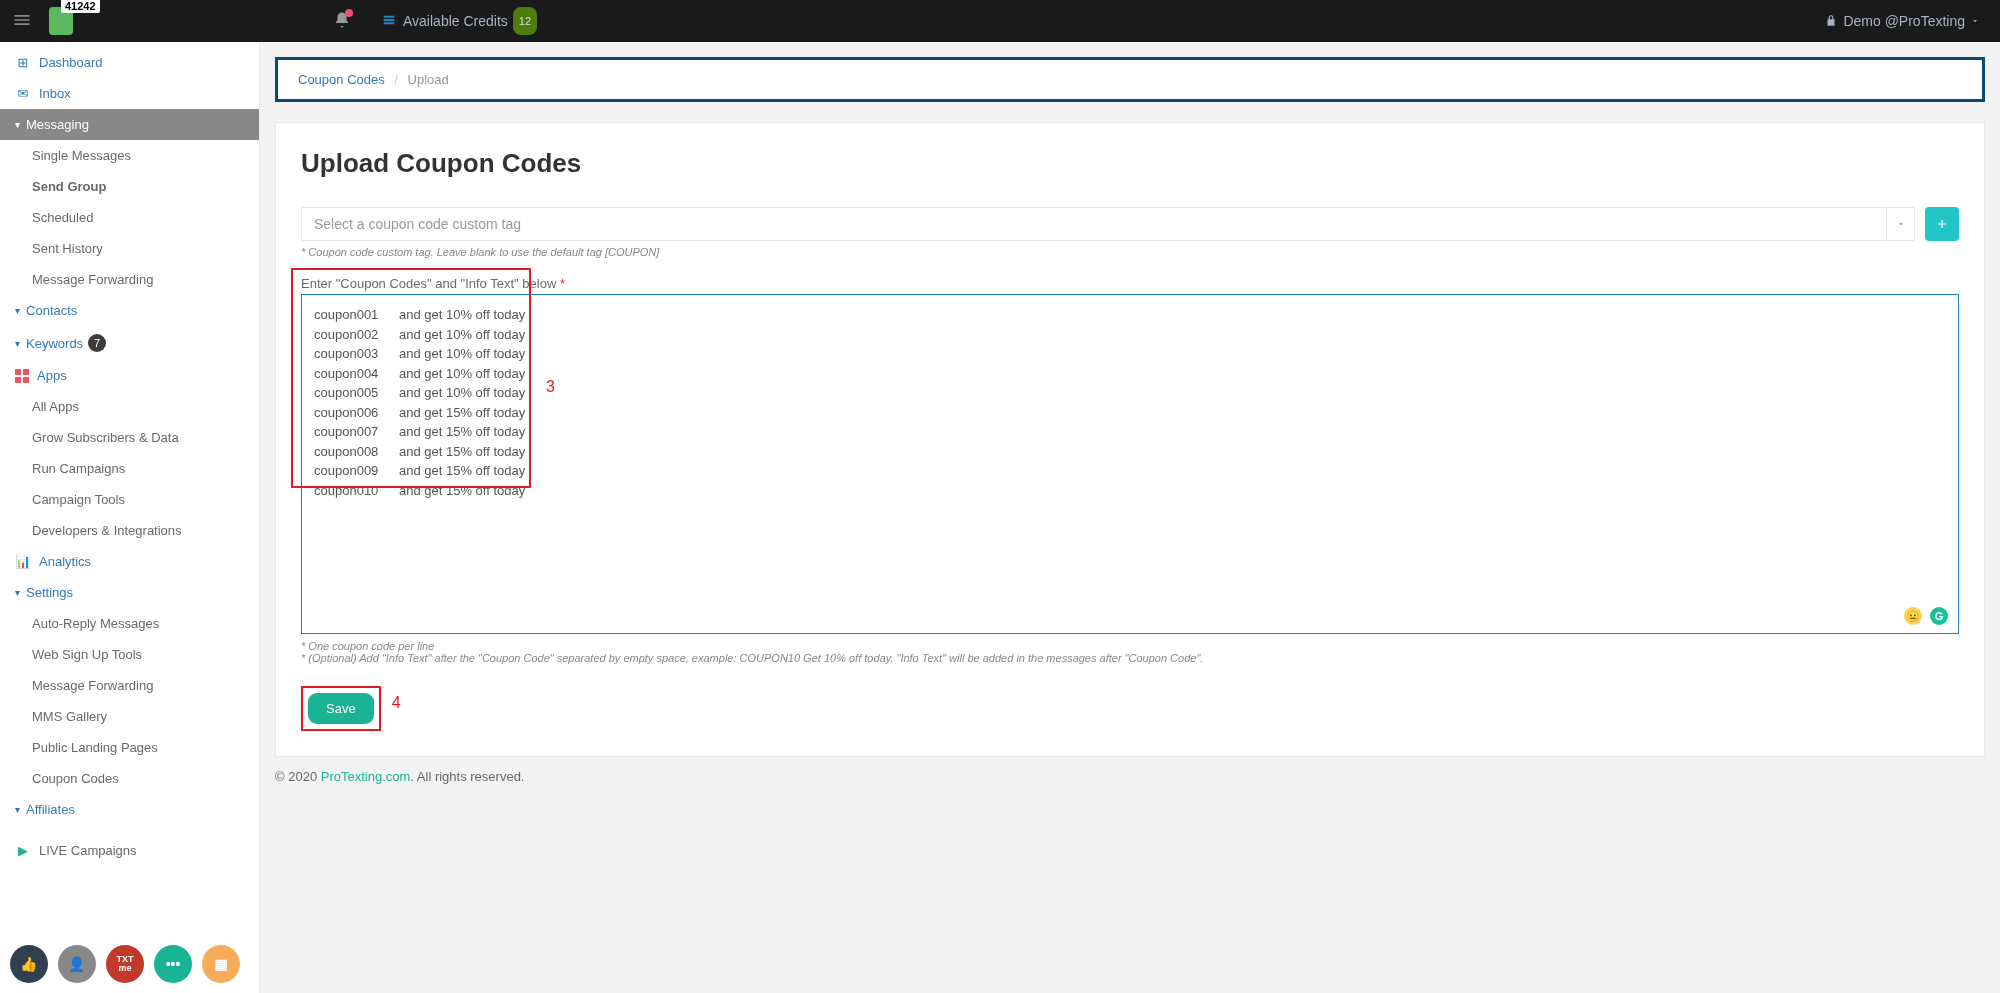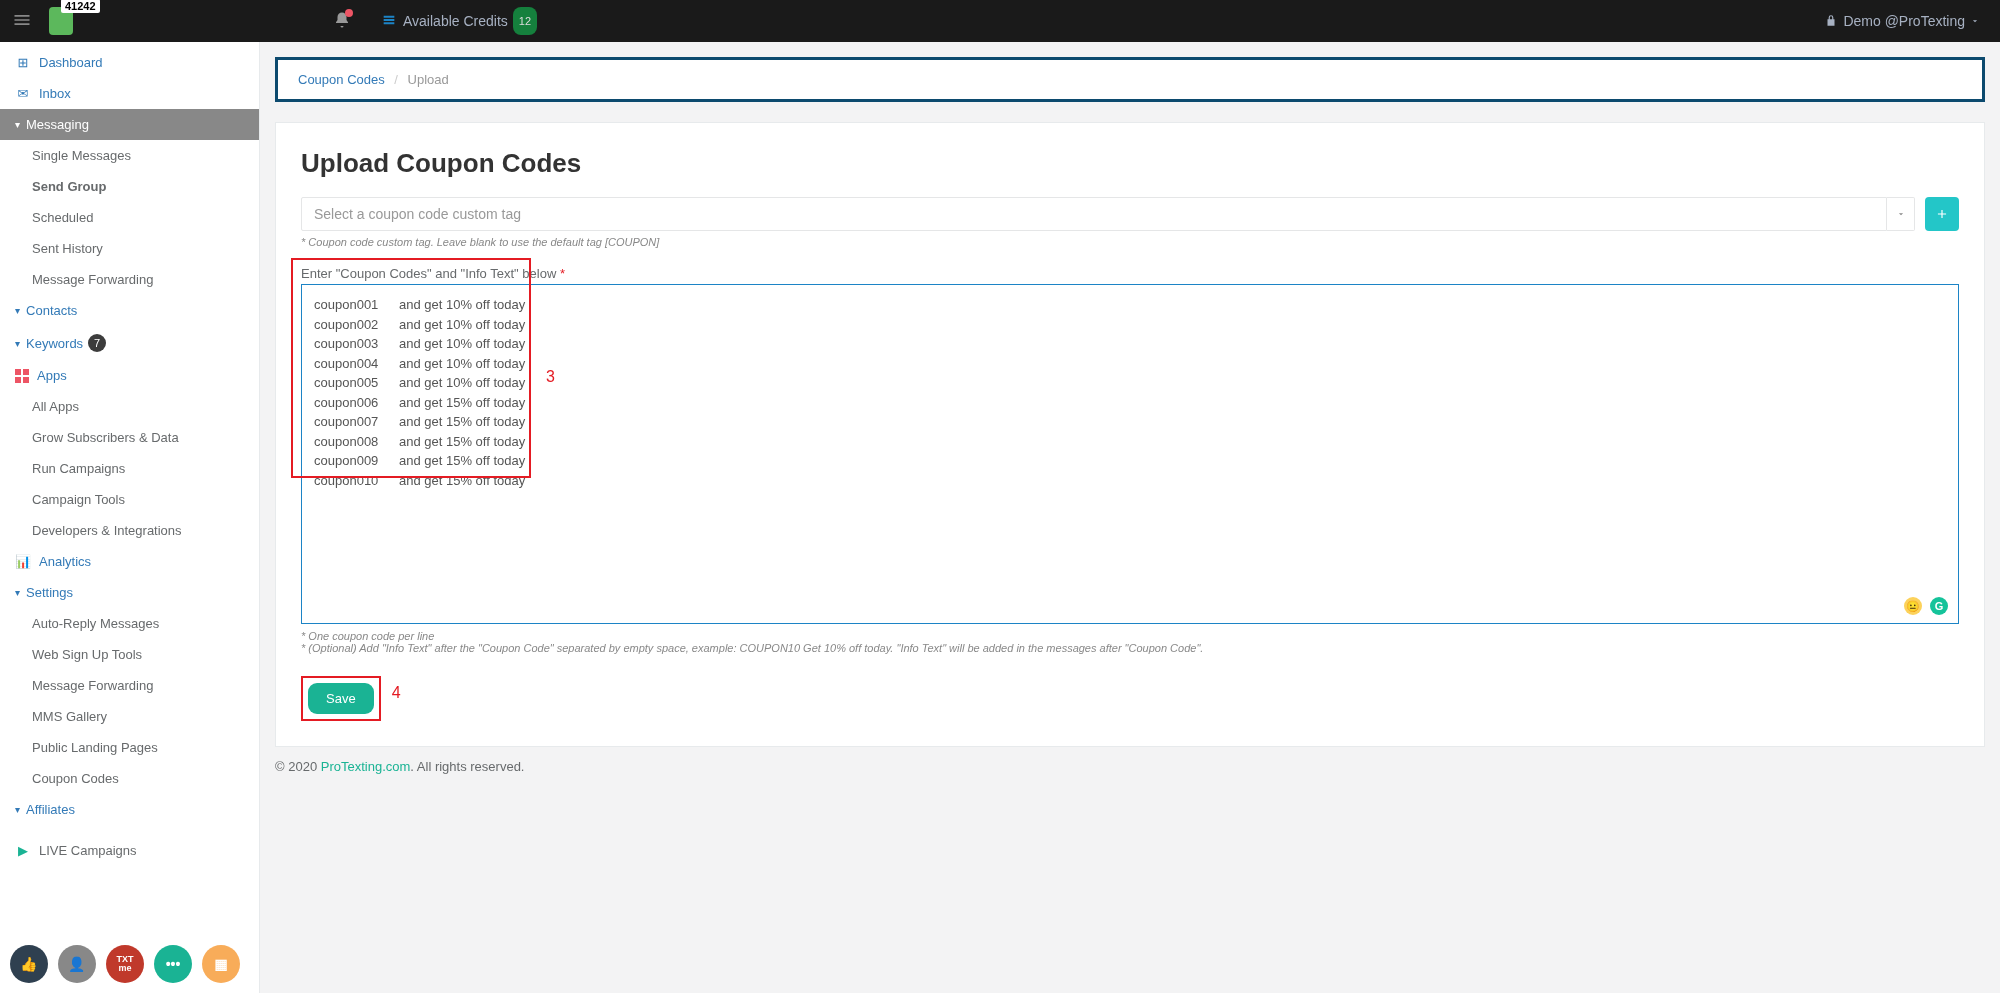--- a/index.html
+++ b/index.html
@@ -7,21 +7,21 @@
 .topbar { background: #1a1a1a; height: 42px; display: flex; align-items: center; color: #a7b1c2; }
 .topbar .hamburger { padding: 10px 12px; cursor: pointer; }
 .topbar .hamburger svg { width: 20px; height: 20px; fill: #888; }
 .topbar .logo { width: 24px; height: 28px; background: #5cb85c; border-radius: 4px; margin-left: 5px; position: relative; }
 .topbar .logo-badge { position: absolute; top: -8px; left: 12px; background: #fff; color: #000; font-size: 11px; font-weight: bold; padding: 1px 4px; border-radius: 2px; }
 .topbar .notif { margin-left: 260px; position: relative; }
 .topbar .notif svg { width: 18px; height: 18px; fill: #999; }
 .topbar .notif-dot { position: absolute; top: -2px; right: -2px; width: 8px; height: 8px; background: #ed5565; border-radius: 50%; }
 .topbar .credits { margin-left: 30px; display: flex; align-items: center; color: #a7b1c2; cursor: pointer; }
 .topbar .credits svg { width: 16px; height: 16px; fill: #1c84c6; margin-right: 6px; }
-.topbar .credits-badge { background: #15803d; border-radius: 8px; padding: 8px 6px; font-size: 11px; margin-left: 5px; color: #ddd; }
+.topbar .credits-badge { background: #4d7c0f; border-radius: 8px; padding: 8px 6px; font-size: 11px; margin-left: 5px; color: #ddd; }
 .topbar .spacer { flex: 1; }
 .topbar .user { margin-right: 20px; display: flex; align-items: center; cursor: pointer; color: #a7b1c2; }
 .topbar .user svg.lock { width: 14px; height: 14px; fill: #a7b1c2; margin-right: 5px; }
 .topbar .caret-down { width: 10px; height: 10px; fill: #a7b1c2; margin-left: 5px; }
 
 .layout { display: flex; min-height: calc(100vh - 42px); }
 .sidebar { width: 260px; background: #fff; border-right: 1px solid #e7eaec; padding-top: 5px; }
 .sidebar .nav-item { display: flex; align-items: center; padding: 8px 15px; color: #676a6c; cursor: pointer; font-size: 13px; }
 .sidebar .nav-item.collapsible { color: #337ab7; }
 .sidebar .nav-item .caret { margin-right: 6px; font-size: 10px; }
@@ -33,21 +33,21 @@
 .sidebar .nav-icon.apps { display: grid; grid-template-columns: 1fr 1fr; gap: 2px; width: 14px; height: 14px; }
 .sidebar .nav-icon.apps span { background: #ed5565; display: block; }
 
 .main { flex: 1; padding: 15px; }
 .breadcrumb-bar { background: #fff; border: 3px solid #0c4a6e; padding: 12px 20px; font-size: 13px; margin-bottom: 20px; }
 .breadcrumb-bar a { color: #337ab7; text-decoration: none; }
 .breadcrumb-bar .sep { color: #ccc; margin: 0 6px; }
 .breadcrumb-bar .current { color: #999; }
 
 .panel { background: #fff; border: 1px solid #e7eaec; padding: 25px; }
-.panel h1 { font-size: 26px; font-weight: 600; color: #333; margin-bottom: 18px; }
+.panel h1 { font-size: 26px; font-weight: 600; color: #333; margin-bottom: 28px; }
 
 .tag-row { display: flex; gap: 10px; margin-bottom: 5px; }
 .tag-select { flex: 1; display: flex; }
 .tag-select-input { flex: 1; border: 1px solid #e5e6e7; padding: 8px 12px; color: #999; border-radius: 2px 0 0 2px; background: #fff; }
 .tag-select-caret { width: 28px; border: 1px solid #e5e6e7; border-left: none; display: flex; align-items: center; justify-content: center; cursor: pointer; border-radius: 0 2px 2px 0; }
 .tag-select-caret svg { width: 10px; height: 10px; fill: #888; }
 .add-btn { width: 34px; height: 34px; background: #23c6c8; border: none; border-radius: 4px; display: flex; align-items: center; justify-content: center; cursor: pointer; }
 .add-btn svg { width: 14px; height: 14px; fill: #fff; }
 .help-text { font-size: 11px; font-style: italic; color: #888; margin-bottom: 15px; }
 

